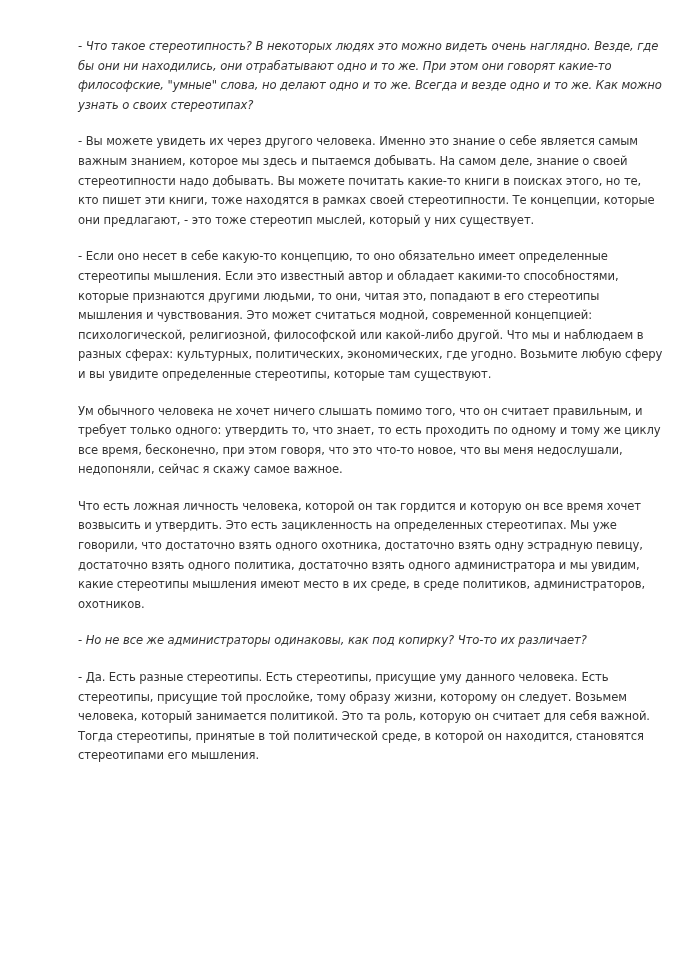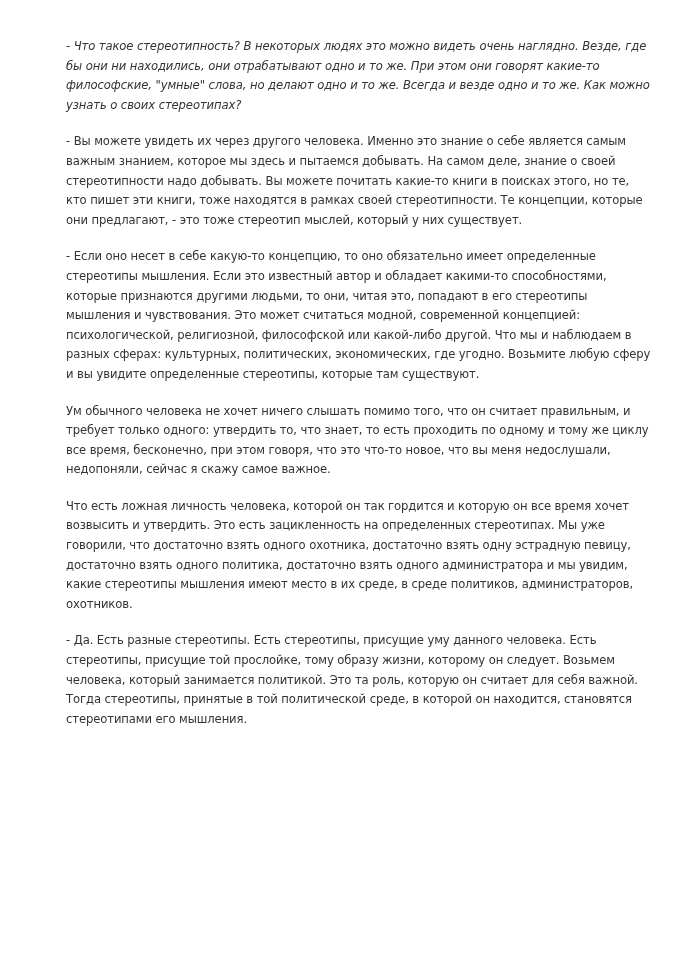--- a/index.html
+++ b/index.html
@@ -3,21 +3,21 @@
 <meta charset="utf-8">
 <style>
   html, body { margin: 0; padding: 0; background: #ffffff; }
   body {
     width: 684px;
     height: 968px;
     overflow: hidden;
   }
   .article {
     position: absolute;
-    left: 66px;
+    left: 78px;
     top: 37px;
     width: 585px;
     font-family: "DejaVu Sans", sans-serif;
     font-size: 11.6px;
     line-height: 19.6px;
     color: #333333;
     letter-spacing: -0.1px;
   }
   .article p {
     margin: 0 0 17px 0;
@@ -28,14 +28,15 @@
 </style>
 </head>
 <body>
 
 <div class="article">
   <p class="q">- Что такое стереотипность? В некоторых людях это можно видеть очень наглядно. Везде, где бы они ни находились, они отрабатывают одно и то же. При этом они говорят какие-то философские, "умные" слова, но делают одно и то же. Всегда и везде одно и то же. Как можно узнать о своих стереотипах?</p>
   <p>- Вы можете увидеть их через другого человека. Именно это знание о себе является самым важным знанием, которое мы здесь и пытаемся добывать. На самом деле, знание о своей стереотипности надо добывать. Вы можете почитать какие-то книги в поисках этого, но те, кто пишет эти книги, тоже находятся в рамках своей стереотипности. Те концепции, которые они предлагают, - это тоже стереотип мыслей, который у них существует.</p>
   <p>- Если оно несет в себе какую-то концепцию, то оно обязательно имеет определенные стереотипы мышления. Если это известный автор и обладает какими-то способностями, которые признаются другими людьми, то они, читая это, попадают в его стереотипы мышления и чувствования. Это может считаться модной, современной концепцией: психологической, религиозной, философской или какой-либо другой. Что мы и наблюдаем в разных сферах: культурных, политических, экономических, где угодно. Возьмите любую сферу и вы увидите определенные стереотипы, которые там существуют.</p>
   <p>Ум обычного человека не хочет ничего слышать помимо того, что он считает правильным, и требует только одного: утвердить то, что знает, то есть проходить по одному и тому же циклу все время, бесконечно, при этом говоря, что это что-то новое, что вы меня недослушали, недопоняли, сейчас я скажу самое важное.</p>
   <p>Что есть ложная личность человека, которой он так гордится и которую он все время хочет возвысить и утвердить. Это есть зацикленность на определенных стереотипах. Мы уже говорили, что достаточно взять одного охотника, достаточно взять одну эстрадную певицу, достаточно взять одного политика, достаточно взять одного администратора и мы увидим, какие стереотипы мышления имеют место в их среде, в среде политиков, администраторов, охотников.</p>
+  <p class="q">- Но не все же администраторы одинаковы, как под копирку? Что-то их различает?</p>
   <p>- Да. Есть разные стереотипы. Есть стереотипы, присущие уму данного человека. Есть стереотипы, присущие той прослойке, тому образу жизни, которому он следует. Возьмем человека, который занимается политикой. Это та роль, которую он считает для себя важной. Тогда стереотипы, принятые в той политической среде, в которой он находится, становятся стереотипами его мышления.</p>
 </div>
 
 </body></html>

